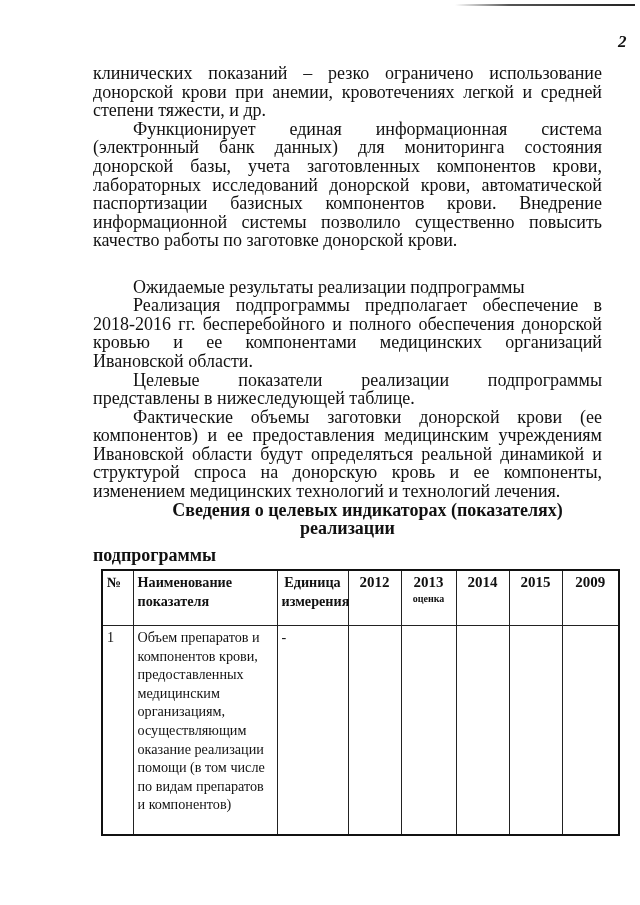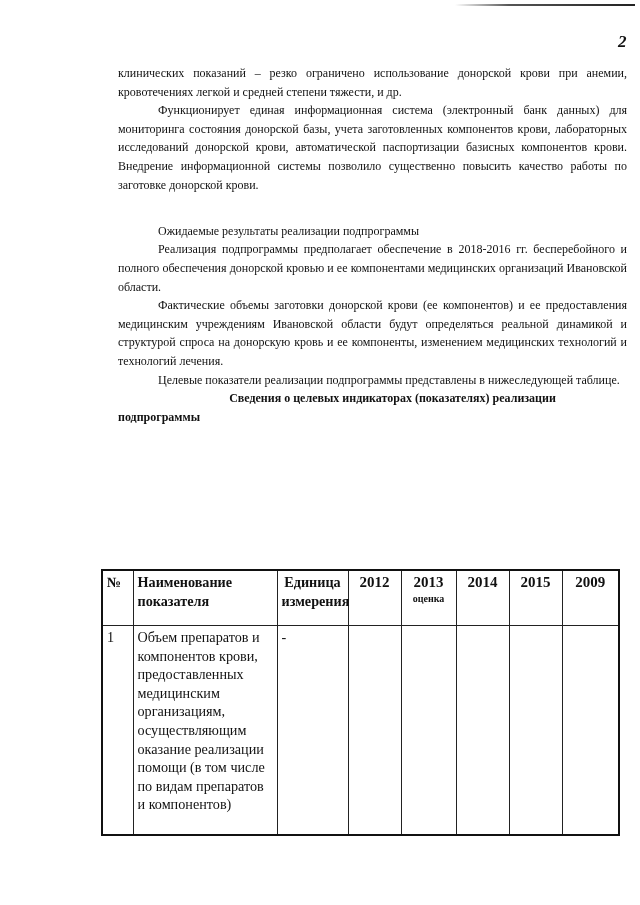--- a/index.html
+++ b/index.html
@@ -9,22 +9,22 @@
       color: #111;
     }
     .scanline {
       position: absolute; top: 4px; left: 455px; width: 180px; height: 2px;
       background: linear-gradient(90deg, rgba(0,0,0,0) 0%, #555 30%, #222 100%);
     }
     .page-num {
       position: absolute; top: 32px; left: 618px; font-size: 17px; font-style: italic; font-weight: bold;
     }
     .content {
-      position: absolute; left: 118px; top: 64px; width: 509px;
-      font-size: 12px; line-height: 18.6px;
+      position: absolute; left: 93px; top: 64px; width: 509px;
+      font-size: 18px; line-height: 18.6px;
     }
     .content p { margin: 0; text-align: justify; }
     .indent { text-indent: 40px; }
     .bold { font-weight: normal; }
     .spacer { height: 18.6px; }
     .caption { margin-top: 1px; font-weight: bold; }
     table.ind {
       position: absolute; left: 101px; top: 569px; width: 517px;
       border-collapse: collapse; table-layout: fixed;
       font-size: 14.2px; line-height: 18.6px;
@@ -45,26 +45,26 @@
 <div class="scanline"></div>
 <div class="page-num">2</div>
 
 <div class="content">
   <p>клинических показаний – резко ограничено использование донорской крови при анемии, кровотечениях легкой и средней степени тяжести, и др.</p>
   <p class="indent">Функционирует единая информационная система (электронный банк данных) для мониторинга состояния донорской базы, учета заготовленных компонентов крови, лабораторных исследований донорской крови, автоматической паспортизации базисных компонентов крови. Внедрение информационной системы позволило существенно повысить качество работы по заготовке донорской крови.</p>
   <div class="spacer"></div>
   <div class="spacer" style="height:9px"></div>
   <p class="indent bold">Ожидаемые результаты реализации подпрограммы</p>
   <p class="indent">Реализация подпрограммы предполагает обеспечение в 2018-2016 гг. бесперебойного и полного обеспечения донорской кровью и ее компонентами медицинских организаций Ивановской области.</p>
+  <p class="indent">Целевые показатели реализации подпрограммы представлены в нижеследующей таблице.</p>
   <p class="indent">Фактические объемы заготовки донорской крови (ее компонентов) и ее предоставления медицинским учреждениям Ивановской области будут определяться реальной динамикой и структурой спроса на донорскую кровь и ее компоненты, изменением медицинских технологий и технологий лечения.</p>
-  <p class="indent">Целевые показатели реализации подпрограммы представлены в нижеследующей таблице.</p>
   <p class="indent caption" style="text-align:center">
     <span>Сведения о целевых индикаторах (показателях) реализации</span><br>
   </p>
-  <p class="caption" style="margin-top:0">подпрограммы</p>
+  <p class="caption" style="margin-top:8px">подпрограммы</p>
 </div>
 
 <table class="ind">
   <colgroup>
     <col style="width:31px">
       <col style="width:144px">
       <col style="width:71px">
     <col style="width:53px">
       <col style="width:55px">
       <col style="width:53px">

